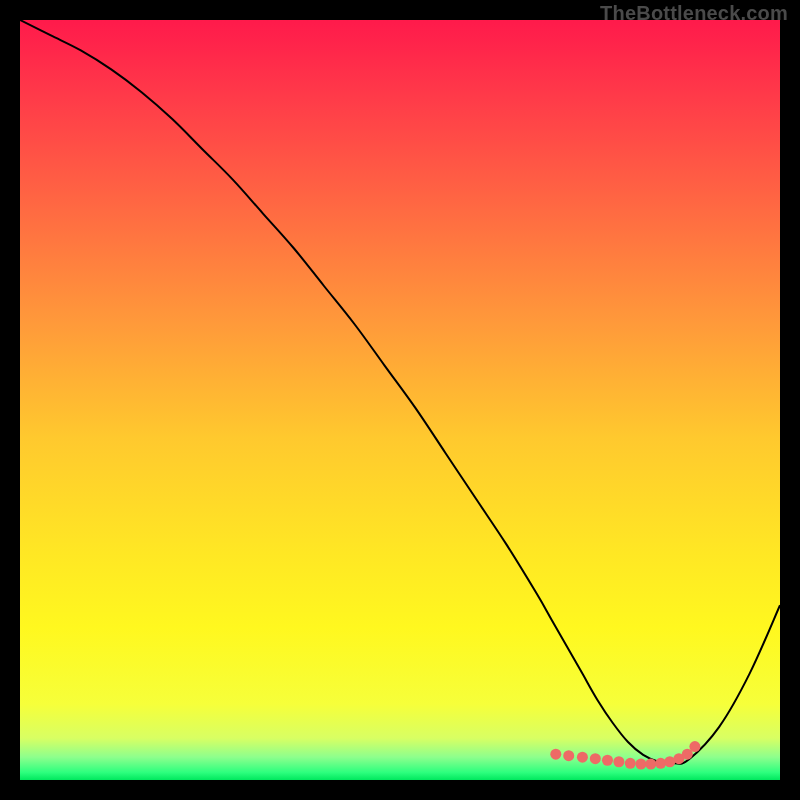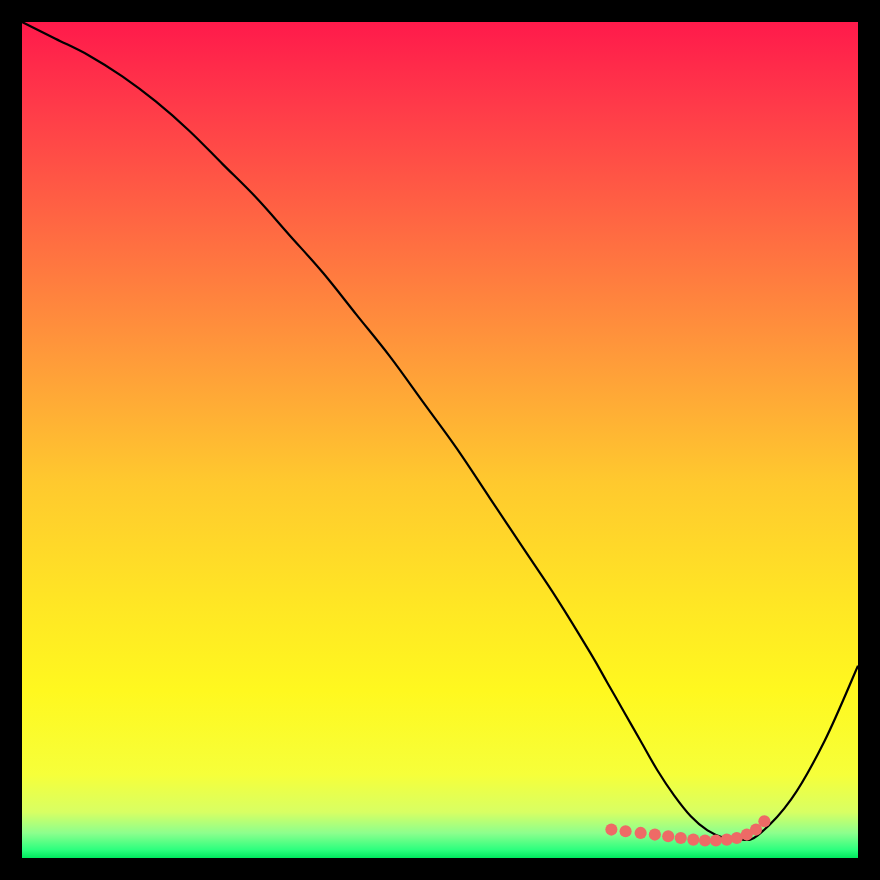--- a/index.html
+++ b/index.html
@@ -86,13 +86,14 @@
           <circle cx="620.92" cy="744.04" r="5.5" fill="#ee6a66"></circle>
           <circle cx="630.80" cy="744.04" r="5.5" fill="#ee6a66"></circle>
           <circle cx="640.68" cy="743.28" r="5.5" fill="#ee6a66"></circle>
           <circle cx="649.80" cy="741.76" r="5.5" fill="#ee6a66"></circle>
           <circle cx="658.92" cy="738.72" r="5.5" fill="#ee6a66"></circle>
           <circle cx="667.28" cy="734.16" r="5.5" fill="#ee6a66"></circle>
           <circle cx="674.88" cy="726.56" r="5.5" fill="#ee6a66"></circle>
         </g>
     </svg>
   </div>
+  <div class="watermark">TheBottleneck.com</div>
 </div>
 
 </body></html>

